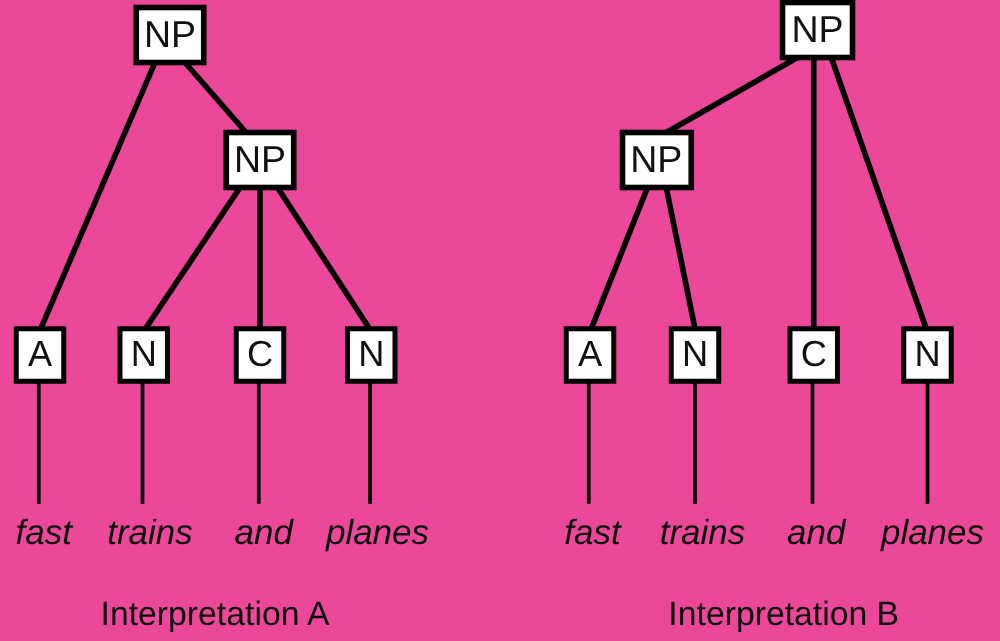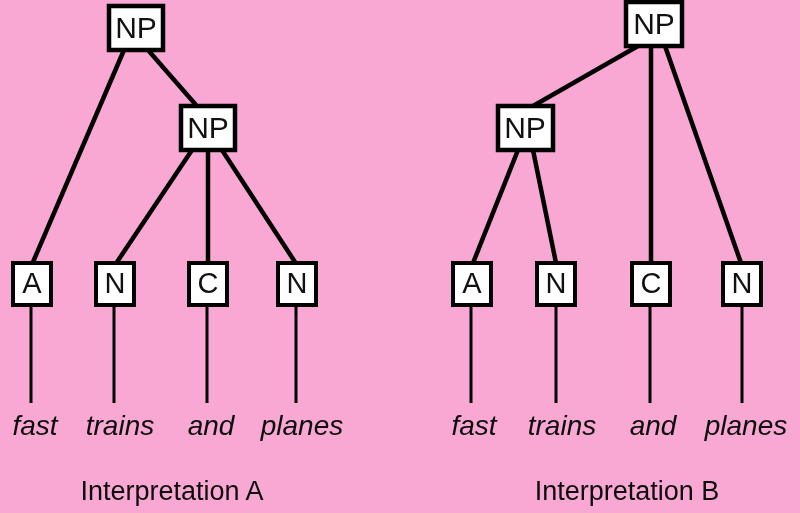--- a/index.html
+++ b/index.html
@@ -5,21 +5,21 @@
 <style>
   html, body {
     margin: 0;
     padding: 0;
     background: #ffffff;
   }
   #canvas {
     position: relative;
     width: 800px;
     height: 513px;
-    background: #f9a8d4;
+    background: #ec4899;
     overflow: hidden;
     font-family: "Liberation Sans", sans-serif;
   }
   svg#tree-svg {
     position: absolute;
     left: 0;
     top: 0;
     width: 800px;
     height: 513px;
     display: block;

